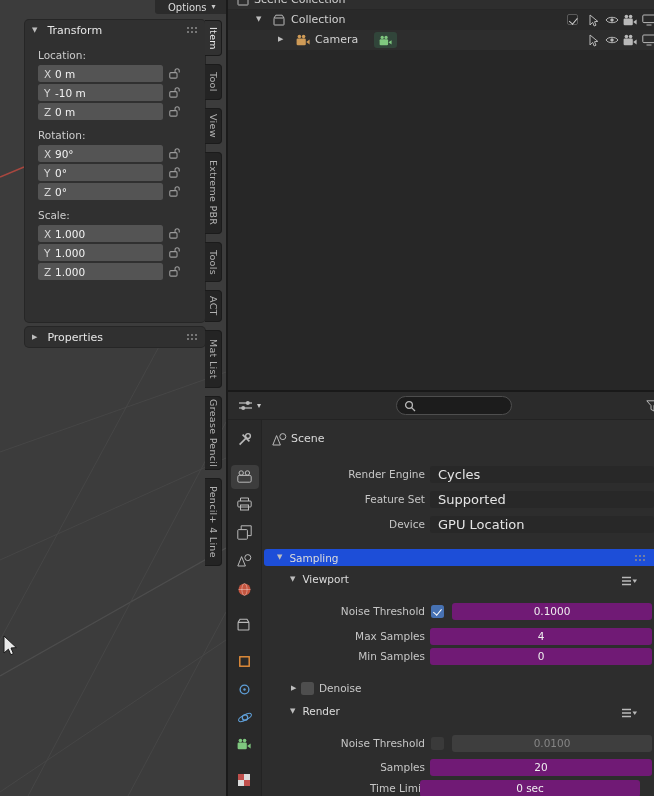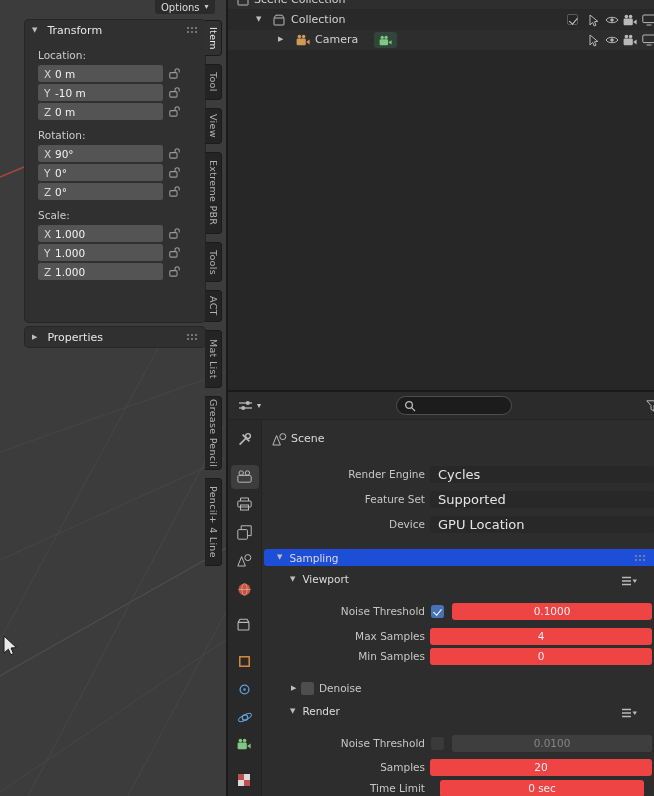--- a/index.html
+++ b/index.html
@@ -15,21 +15,21 @@
 .ic-green{color:#7fc87f}
 .ic-tan{color:#cf9b57}
 .tri{font-size:7px;color:#bdbdbd;line-height:1}
 .tri-d::before{content:"▼"}
 .tri-r::before{content:"▶"}
 .chev{font-size:8px;color:#c8c8c8;line-height:1}
 .chev::before{content:"▾"}
 
 
 .viewport{position:absolute;left:0;top:0;width:226px;height:796px;background:#3c3c3c;overflow:hidden}
-.options-btn{position:absolute;left:155px;top:0;height:14px;padding:0 6px;display:flex;align-items:center;gap:5px;background:#2b2b2b;border-radius:0 0 3px 3px;font-size:10px;color:#dcdcdc;cursor:default}
+.options-btn{position:absolute;left:155px;top:0;height:14px;padding:0 13px;display:flex;align-items:center;gap:5px;background:#2b2b2b;border-radius:0 0 3px 3px;font-size:10px;color:#dcdcdc;cursor:default}
 .npanel{position:absolute;left:25px;width:180px;background:#303030;border-radius:4px;box-shadow:0 0 0 1px #262626}
 .panel-head{display:flex;align-items:center;gap:10px;height:20px;padding:0 7px}
 .panel-title{font-size:11px;color:#e6e6e6;white-space:nowrap}
 .grip-r{margin-left:auto;color:#8f8f8f}
 .sec-label{margin:9px 0 4px 13px;font-size:10.5px;color:#cccccc}
 .trow{display:flex;align-items:center;margin:0 0 2px 13px}
 .nfield{display:flex;align-items:center;width:125px;height:17px;background:#545454;border-radius:2.5px;font-size:10.5px}
 .nfield .ax{padding-left:6px;width:17px;color:#d5d5d5}
 .nfield .val{flex:1;text-align:left;padding-right:8px;color:#f2f2f2;white-space:nowrap}
 .lockic{margin-left:6px;color:#9a9a9a}
@@ -56,21 +56,21 @@
 .ed-type{position:absolute;left:6px;top:5px;display:flex;align-items:center;gap:4px;padding:2px 4px;border-radius:3px}
 .searchbox{position:absolute;left:168px;top:4px;width:116px;height:19px;display:flex;align-items:center;gap:5px;padding:0 7px;background:#1c1c1c;border:1px solid #4e4e4e;border-radius:10px}
 .search-input{flex:1;min-width:0;background:transparent;border:none;outline:none;color:#dddddd;font-size:10.5px;font-family:inherit}
 .navcol{position:absolute;left:0;top:28px;bottom:0;width:34px;background:#292929;border-right:1px solid #232323}
 .navpill{position:absolute;left:3px;top:45px;width:28px;height:24px;background:#3d3d3d;border-radius:4px}
 .navic{position:absolute;left:9px}
 .bcrumb{position:absolute;font-size:11px;color:#dadada}
 .plab{position:absolute;right:229px;font-size:10.5px;line-height:17px;color:#c6c6c6;white-space:nowrap}
 .sublab{position:absolute;font-size:10.5px;line-height:17px;color:#c9c9c9;white-space:nowrap}
 .pdrop{position:absolute;left:202px;width:224px;height:17px;line-height:17px;padding:0 8px;background:#282828;border-radius:3px;font-size:13px;color:#e4e4e4}
-.pslider{position:absolute;height:17px;line-height:17px;background:#ef4444;border-radius:3px;text-align:center;font-size:10.5px;color:#efefef}
+.pslider{position:absolute;height:17px;line-height:17px;background:#701a75;border-radius:3px;text-align:center;font-size:10.5px;color:#efefef}
 .pslider.disabled{background:#3e3e3e;color:#858585}
 .cb{position:absolute;width:13px;height:13px;border-radius:2.5px;background:#4e4e4e}
 .cb.checked{background:#4772b3}
 .cb.checked::after{content:"";position:absolute;left:4px;top:1.5px;width:3.5px;height:7px;border:solid #fff;border-width:0 1.5px 1.5px 0;transform:rotate(40deg)}
 .cb.dark{background:#3a3a3a}
 .sechead{position:absolute;left:36px;right:0;height:17px;display:flex;align-items:center;background:#1d4ed8;border-radius:3px 0 0 3px}
 .sechead .panel-title,.subhead .panel-title{font-size:10.5px;color:#dcdcdc}
 .subhead{position:absolute;display:flex;align-items:center;gap:7px}
 </style>
 </head>
@@ -493,16 +493,16 @@
         </svg>
 
       <span class="plab" style="top:343px">Noise Threshold</span>
       <span class="cb dark" style="left:203px;top:345px"></span>
       <div class="pslider disabled" style="left:224px;top:343px;width:200px">0.0100</div>
 
       <span class="plab" style="top:367px">Samples</span>
       <div class="pslider" style="left:202px;top:367px;width:222px">20</div>
 
       <span class="plab" style="top:388px">Time Limit</span>
-      <div class="pslider" style="left:212px;top:388px;width:204px">0 sec</div>
+      <div class="pslider" style="left:192px;top:388px;width:220px">0 sec</div>
     </div>
   </div>
 </div>
 
 </body></html>

